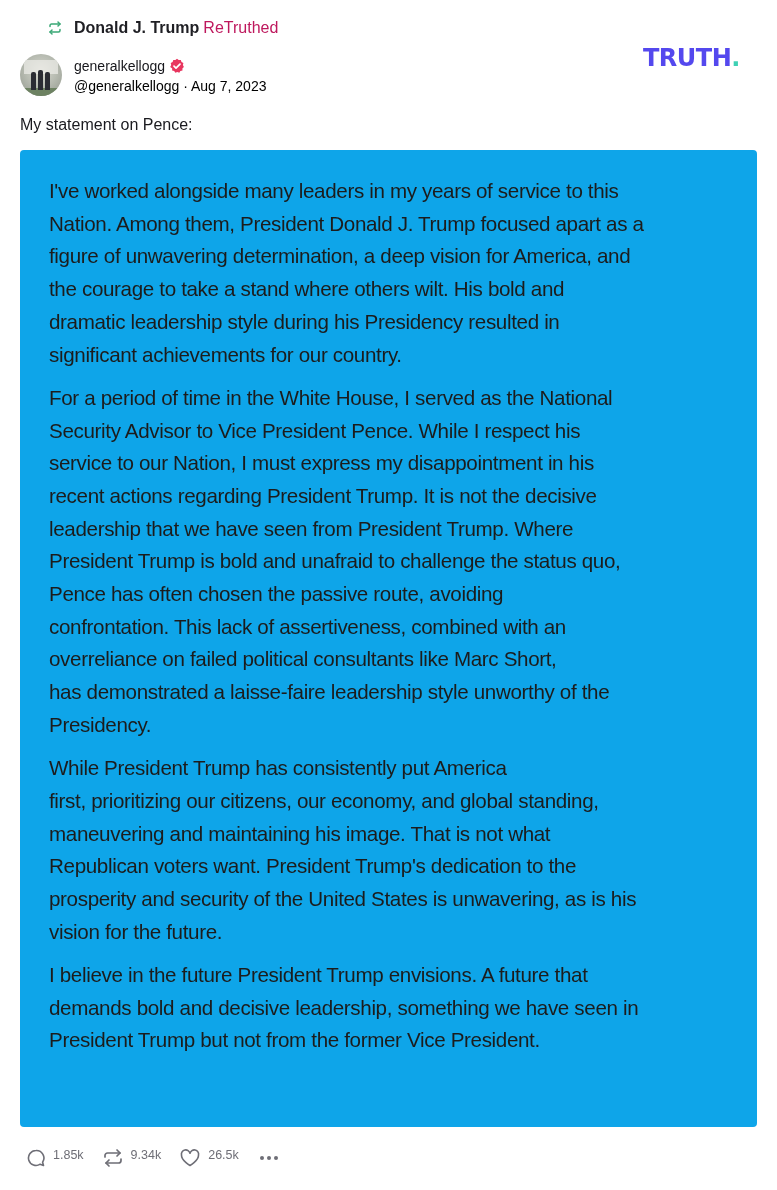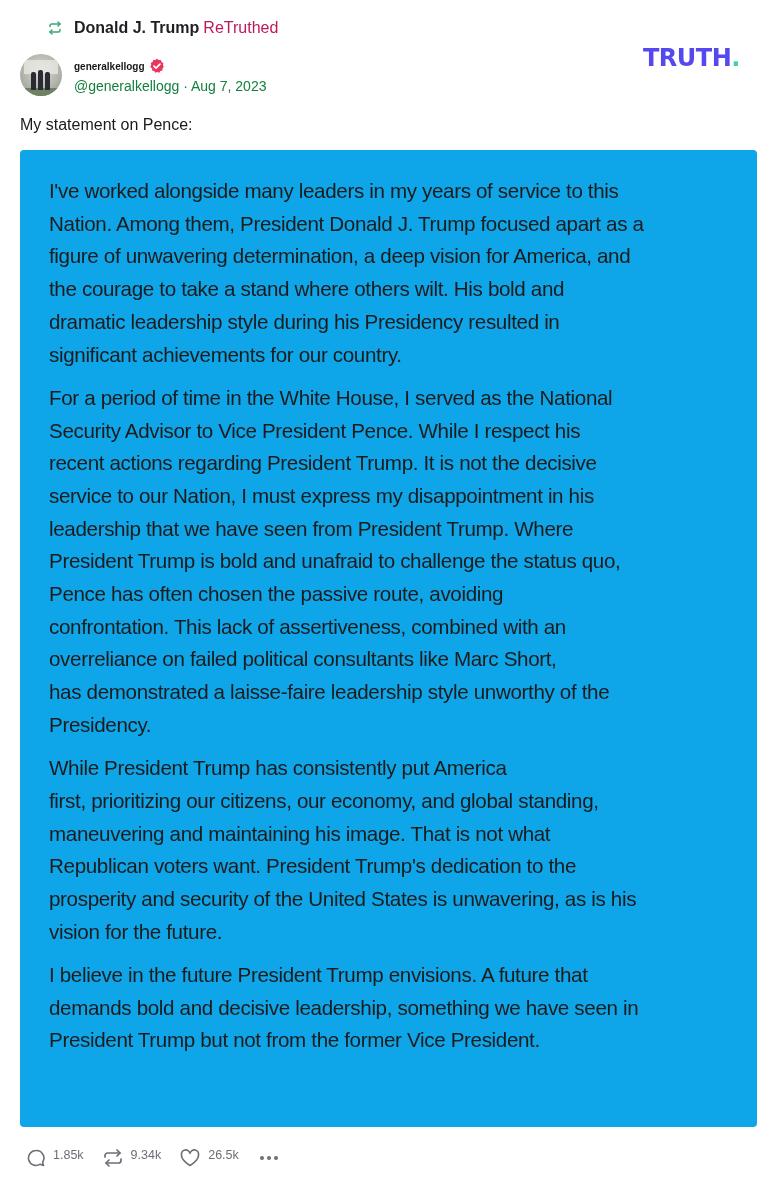--- a/index.html
+++ b/index.html
@@ -12,23 +12,23 @@
     .retruth-bar .rt-label { color: #be185d; }
 
     .post-header { position: absolute; left: 20px; top: 54px; display: flex; align-items: center; }
     .avatar { width: 42px; height: 42px; border-radius: 50%; overflow: hidden; margin-right: 12px; position: relative;
       background: radial-gradient(circle at 50% 40%, #d8d8cf 0%, #b9bdb3 45%, #8e9489 100%); }
     .avatar .fig { position: absolute; bottom: 6px; width: 5px; height: 18px; background: #2b2c33; border-radius: 2px 2px 0 0; }
     .avatar .wall { position: absolute; top: 6px; left: 4px; width: 34px; height: 14px; background: #eeeeea; opacity: .7; }
     .avatar .grass { position: absolute; bottom: 0; left: 0; width: 100%; height: 8px; background: #6d8262; }
     .author { display: flex; flex-direction: column; }
     .author .name-row { display: flex; align-items: center; height: 20px; }
-    .author .display-name { font-weight: bold; font-size: 10px; color: #17171c; }
+    .author .display-name { font-weight: normal; font-size: 14px; color: #17171c; }
     .author .verified { width: 16px; height: 16px; margin-left: 4px; display: inline-flex; }
-    .author .meta { font-size: 14px; color: #15803d; margin-top: 2px; }
+    .author .meta { font-size: 14px; color: #000000; margin-top: 2px; }
 
     .truth-logo { position: absolute; left: 643px; top: 44px; font-family: "DejaVu Sans", sans-serif; font-weight: bold;
       font-size: 24px; letter-spacing: -0.5px; color: #5448ee; line-height: 28px; }
     .truth-logo .dot { color: #3ed1b4; }
 
     .caption { position: absolute; left: 20px; top: 116px; font-size: 16px; color: #1a1a1f; }
 
     .attachment { position: absolute; left: 20px; top: 150px; width: 737px; height: 977px; background: #0ea5e9;
       border-radius: 4px; overflow: hidden; }
     .doc { position: absolute; left: 29px; top: 25px; width: 690px; font-family: "Liberation Sans", "DejaVu Sans", sans-serif;
@@ -93,22 +93,22 @@
       <span class="line">I've worked alongside many leaders in my years of service to this</span>
       <span class="line">Nation.  Among them, President Donald J. Trump focused apart as a</span>
       <span class="line">figure of unwavering determination, a deep vision for America, and</span>
       <span class="line">the courage to take a stand where others wilt.  His bold and</span>
       <span class="line">dramatic leadership style during his Presidency resulted in</span>
       <span class="line">significant achievements for our country.</span>
     </p>
     <p>
       <span class="line">For a period of time in the White House, I served as the National</span>
       <span class="line">Security Advisor to Vice President Pence.  While I respect his</span>
+      <span class="line">service to our Nation, I must express my disappointment in his</span>
       <span class="line">recent actions regarding President Trump.  It is not the decisive</span>
-      <span class="line">service to our Nation, I must express my disappointment in his</span>
       <span class="line">leadership that we have seen from President Trump.  Where</span>
       <span class="line">President Trump is bold and unafraid to challenge the status quo,</span>
       <span class="line">Pence has often chosen the passive route, avoiding</span>
       <span class="line">confrontation.  This lack of assertiveness, combined with an</span>
       <span class="line">overreliance on failed political consultants like Marc Short,</span>
       <span class="line">has demonstrated a laisse-faire leadership style unworthy of the</span>
       <span class="line">Presidency.</span>
     </p>
     <p>
       <span class="line">While President Trump has consistently put America</span>

